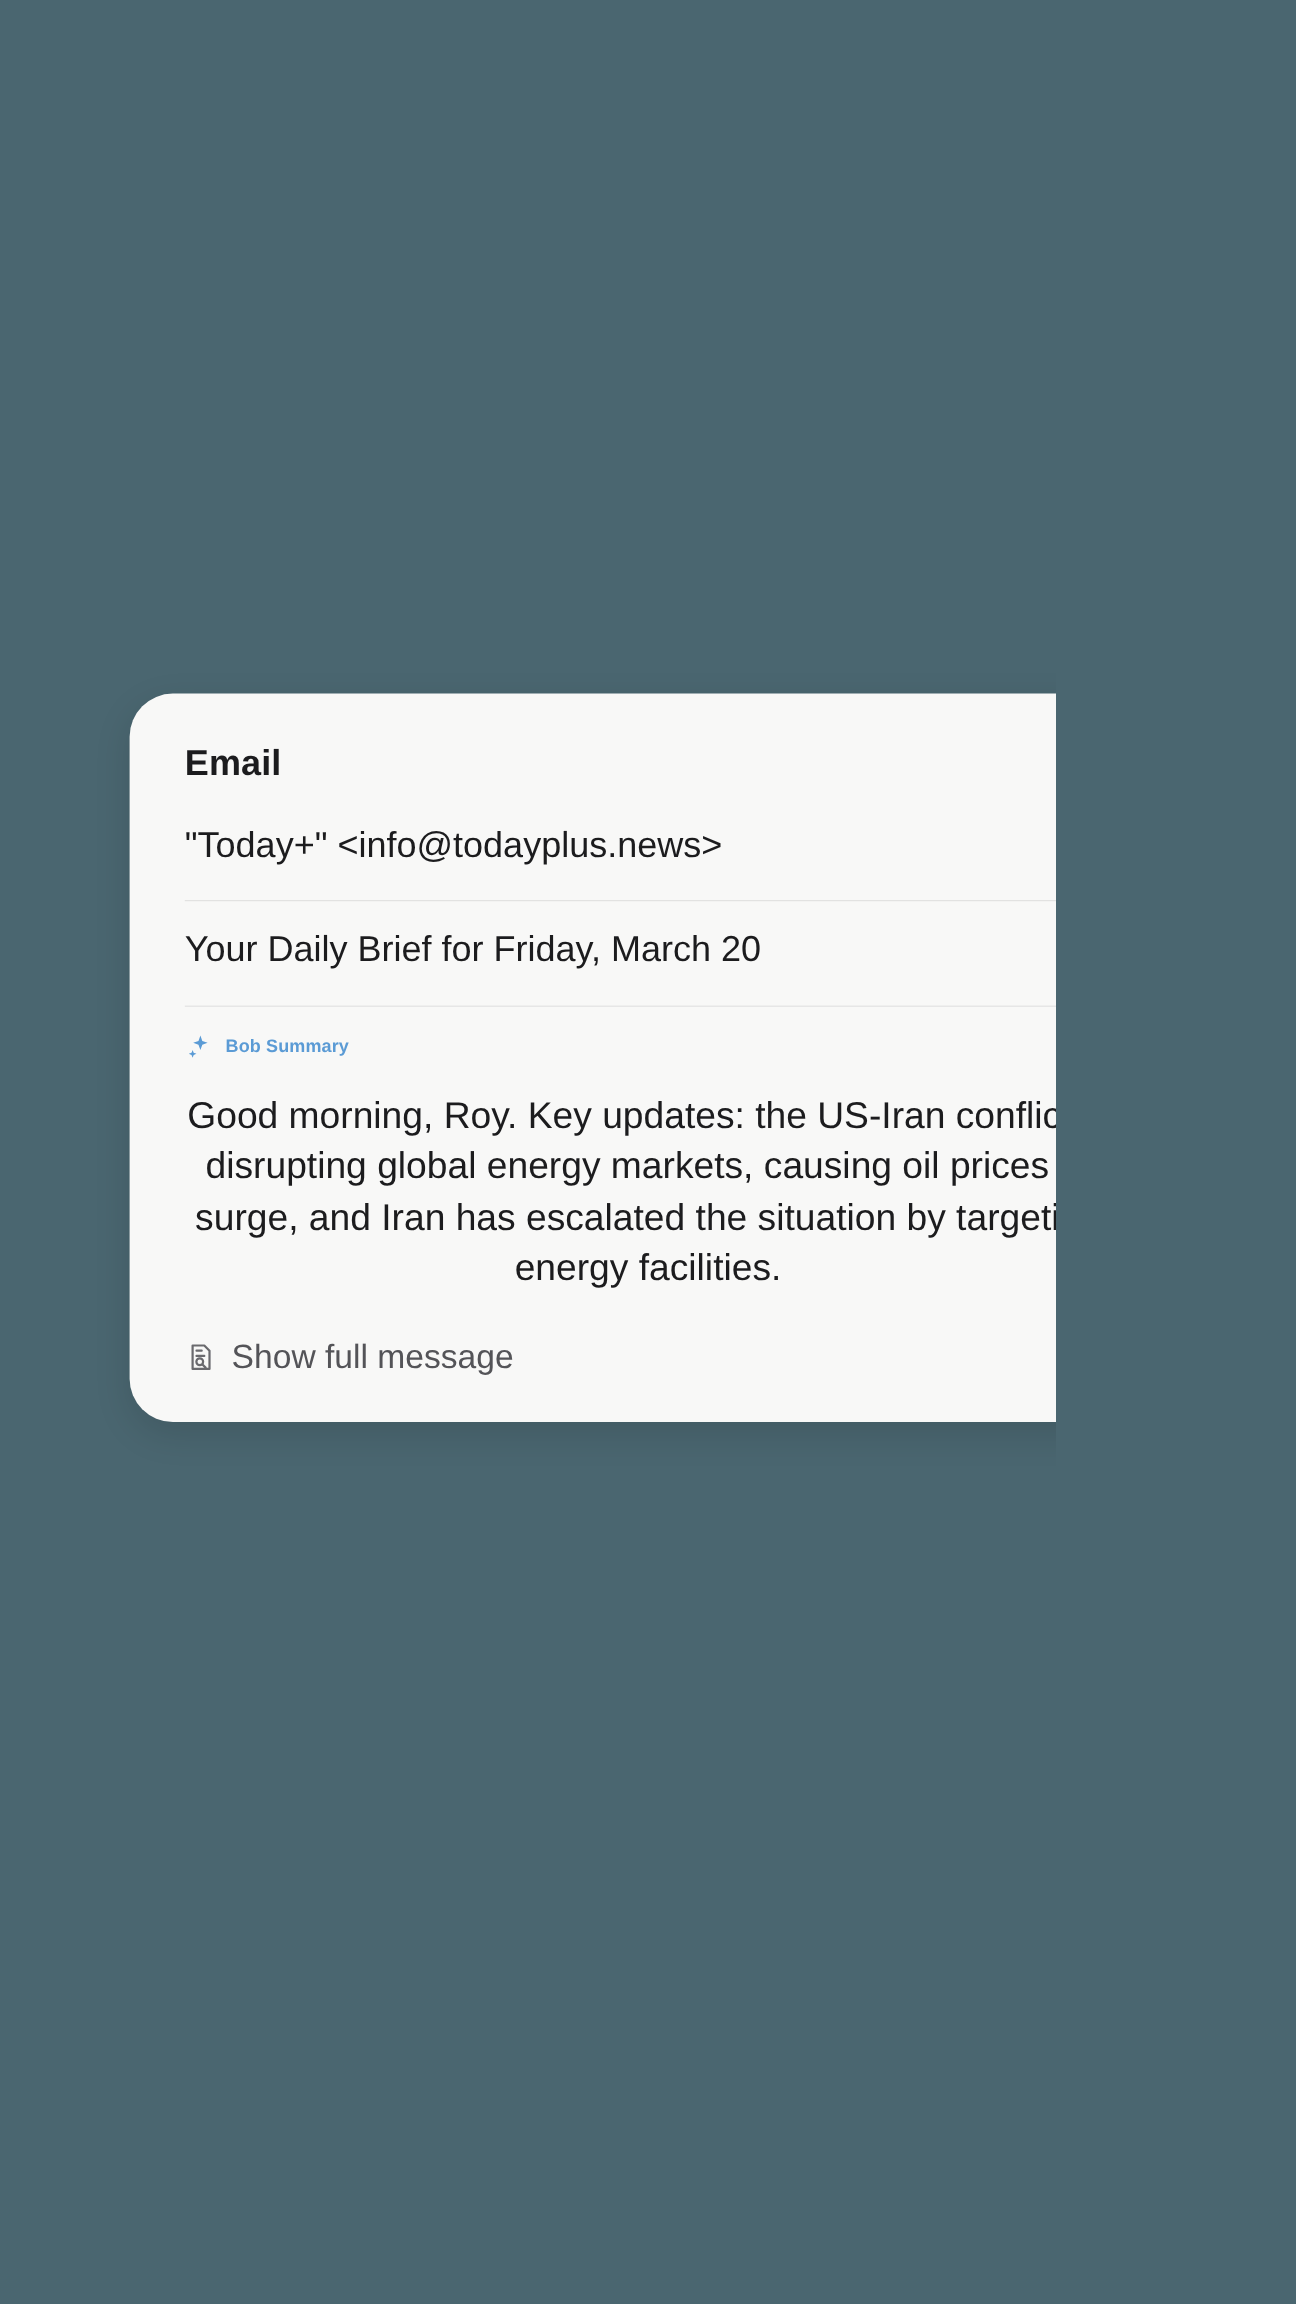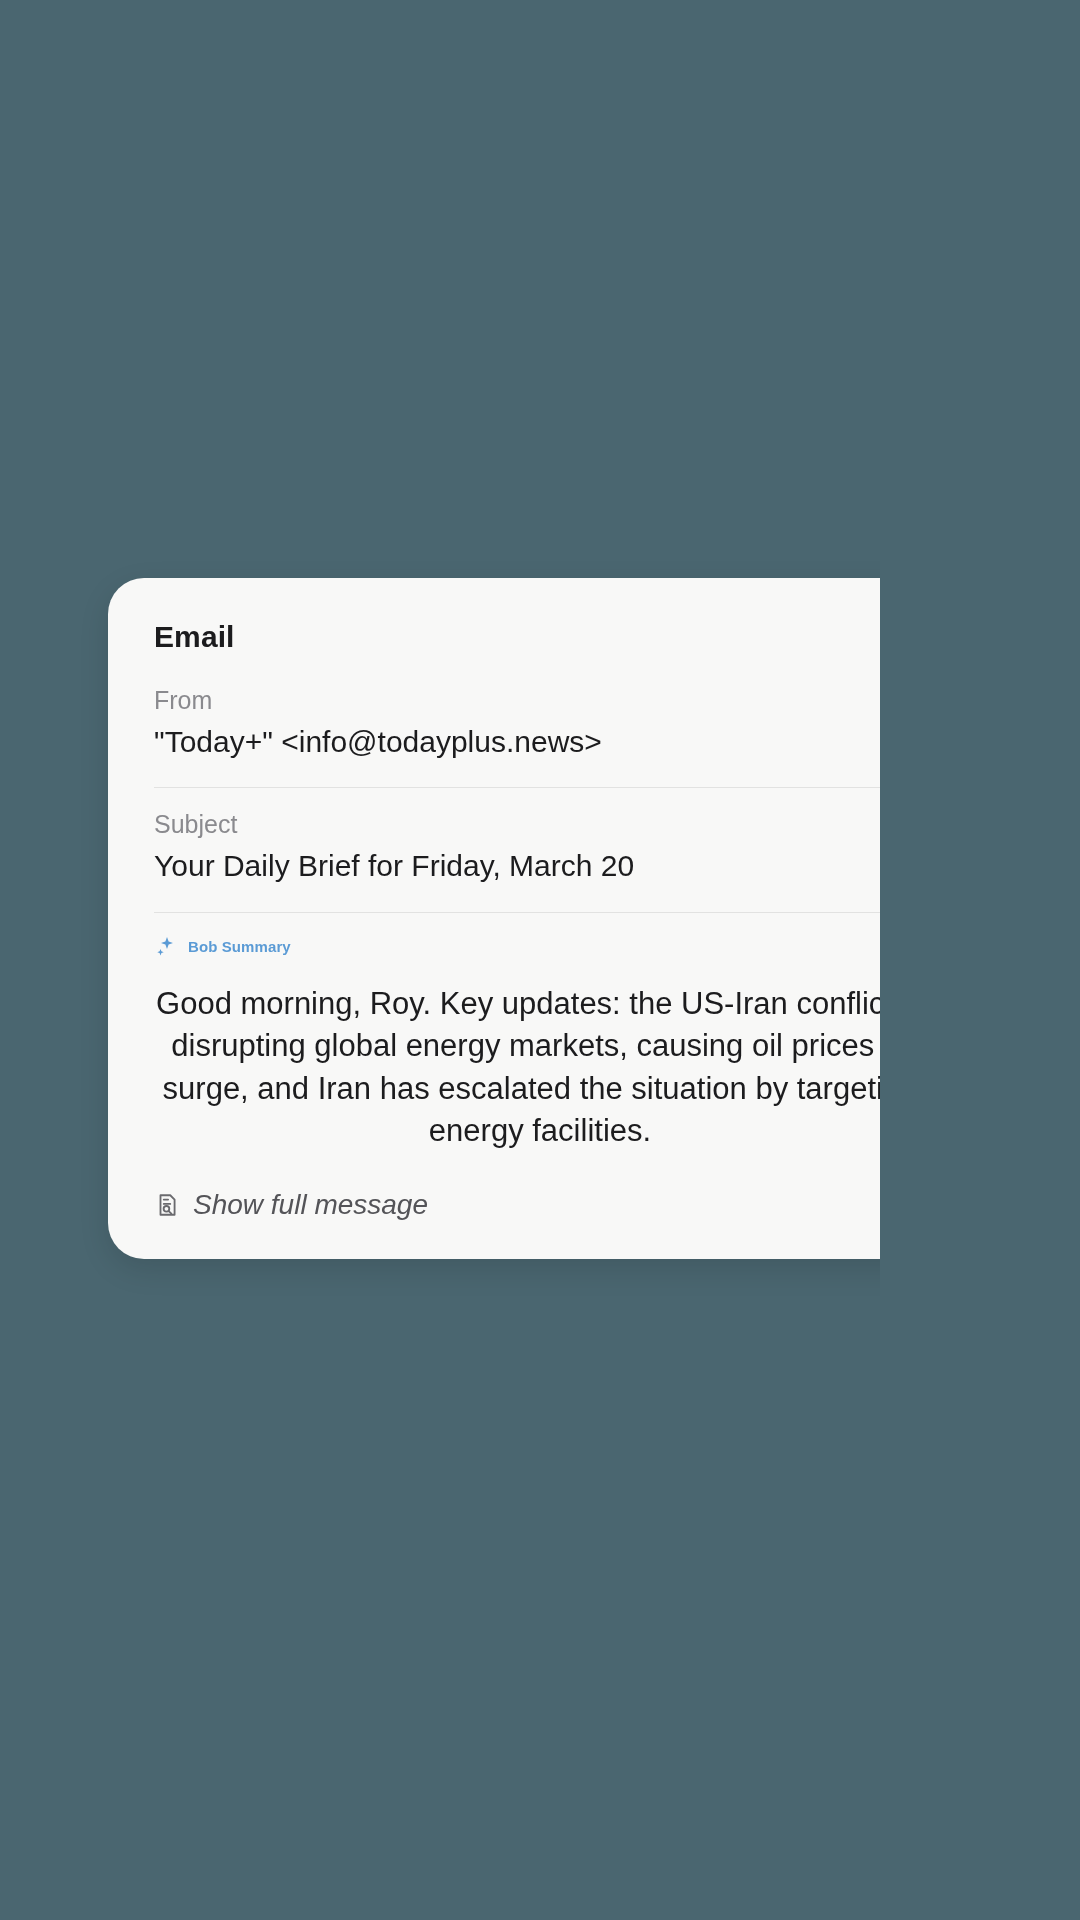--- a/index.html
+++ b/index.html
@@ -112,21 +112,20 @@
   .doc-icon {
     width: 26px;
     height: 26px;
     display: block;
     color: #6a6a6e;
   }
 
   .show-full-label {
     font-size: 28px;
     color: #545458;
-    font-style: italic;
   }
 </style>
 </head>
 <body>
 
 <div class="screen">
 
   <div class="email-card">
 
     <div class="card-header">
@@ -134,28 +133,26 @@
       <span class="copy-icon">
         <svg viewBox="0 0 24 24" fill="none" stroke="currentColor" stroke-width="1.7" stroke-linecap="round" stroke-linejoin="round" width="40" height="40">
           <path d="M9 3h6l4 4v10a2 2 0 0 1-2 2H9a2 2 0 0 1-2-2V5a2 2 0 0 1 2-2z"></path>
           <path d="M15 3v4h4"></path>
           <path d="M5 7v12a2 2 0 0 0 2 2h8"></path>
         </svg>
       </span>
     </div>
 
     <div>
-      <div class="field-label">From</div>
       <div class="field-value">"Today+" &lt;info@todayplus.news&gt;</div>
     </div>
 
     <div class="divider"></div>
 
     <div>
-      <div class="field-label">Subject</div>
       <div class="field-value">Your Daily Brief for Friday, March 20</div>
     </div>
 
     <div class="divider"></div>
 
     <div class="summary-head">
       <span class="sparkle-icon">
         <svg viewBox="0 0 24 24" fill="currentColor" width="24" height="24">
           <path d="M13 2l1.6 4.4L19 8l-4.4 1.6L13 14l-1.6-4.4L7 8l4.4-1.6L13 2z"></path>
           <path d="M6.5 14l.9 2.3 2.3.9-2.3.9-.9 2.3-.9-2.3L3.3 17.2l2.3-.9.9-2.3z"></path>

